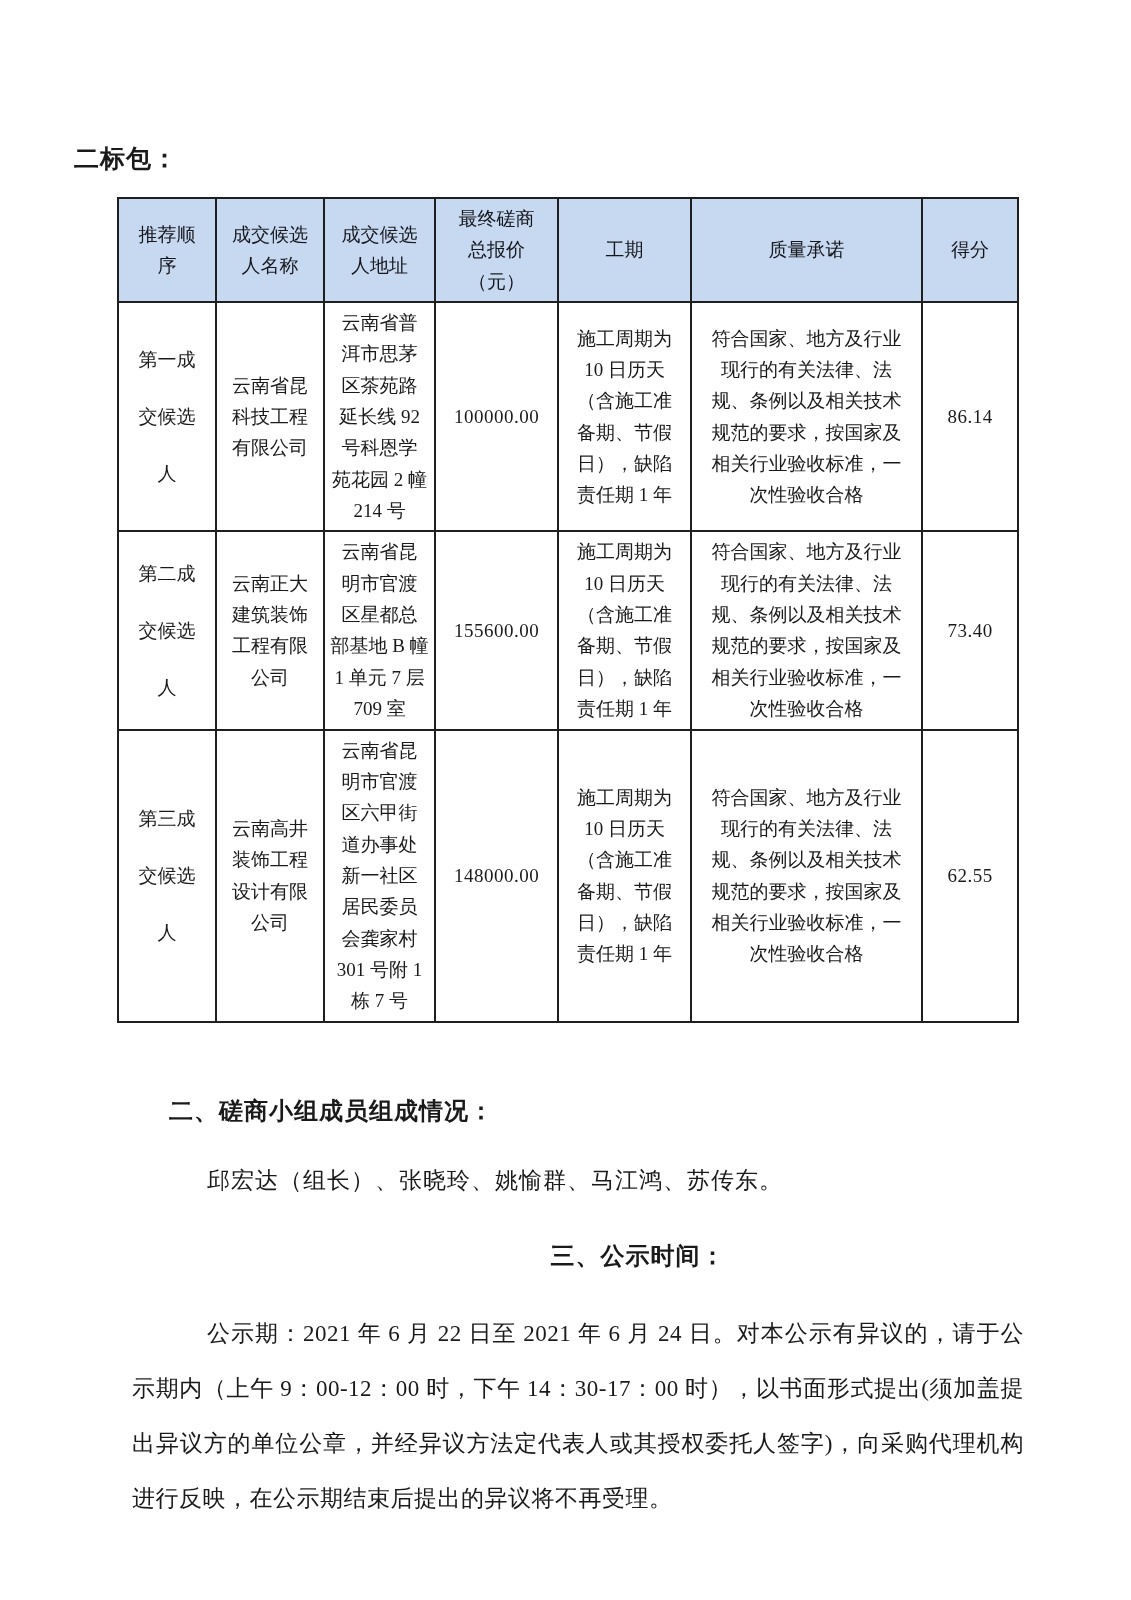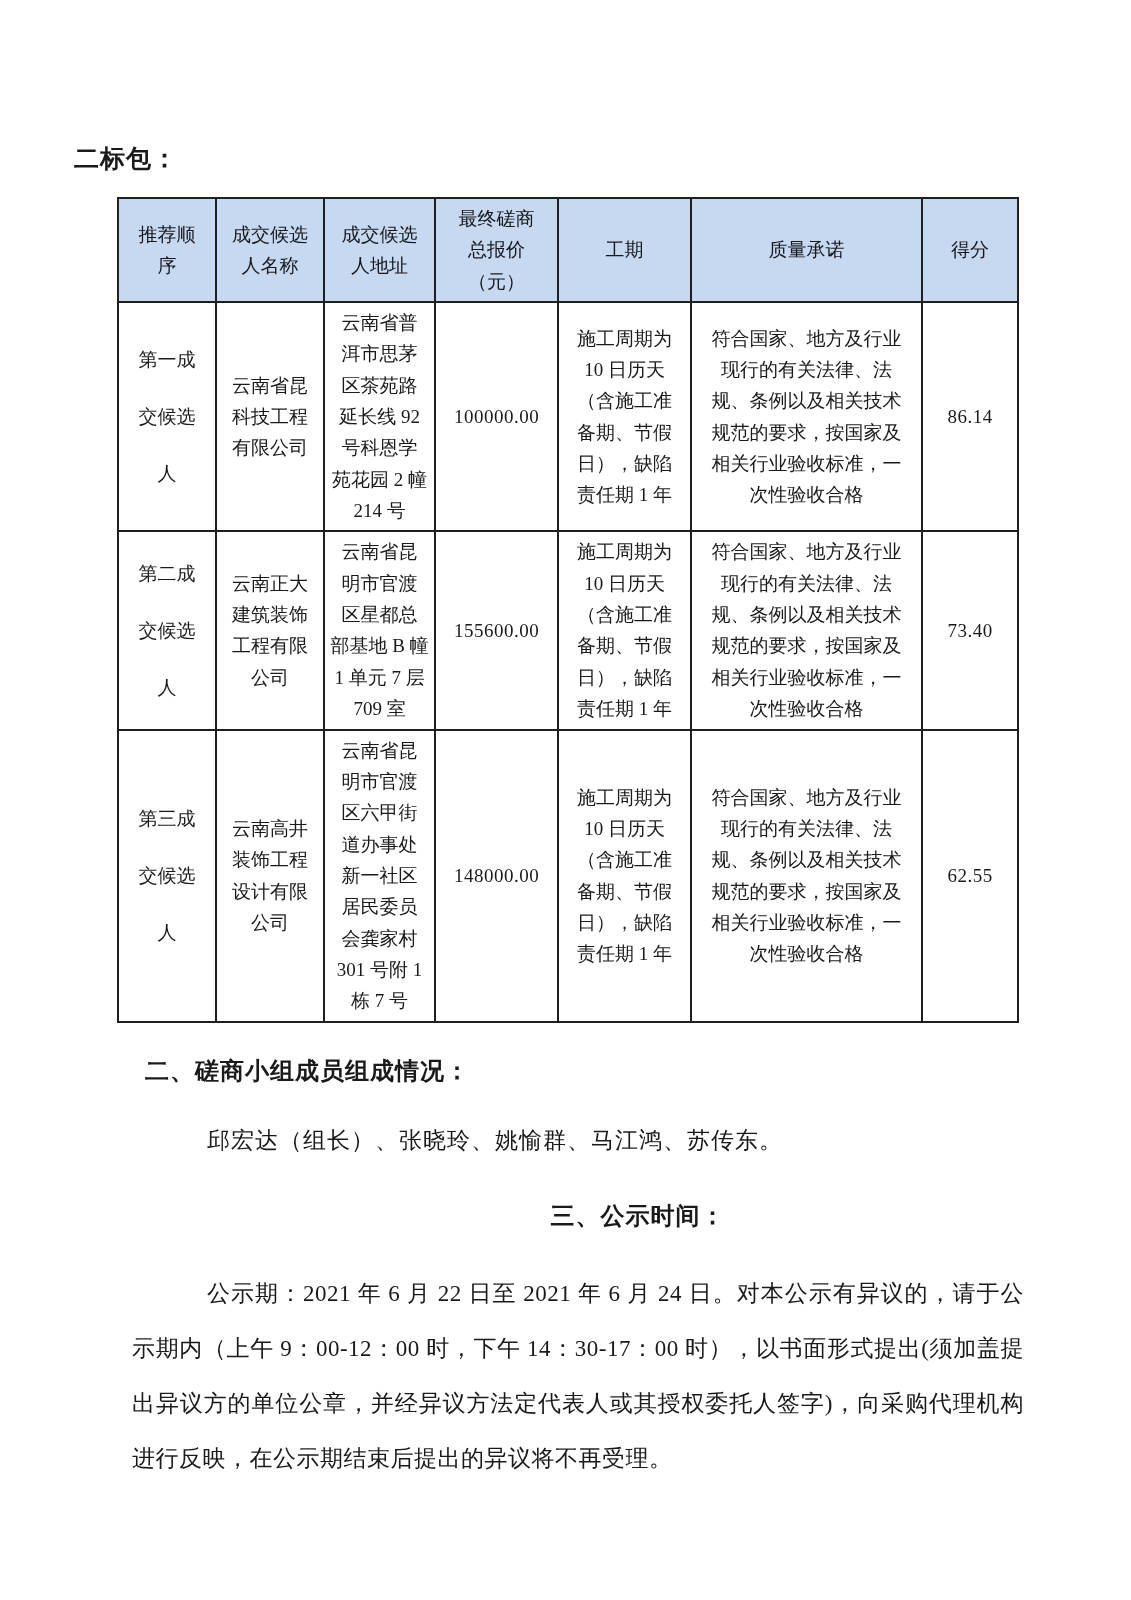--- a/index.html
+++ b/index.html
@@ -60,21 +60,21 @@
   .col-qual   { width: 231px; }
   .col-score  { width: 96px; }
 
   .section-heading {
     margin: 0;
     padding: 0 0 0 145px;
     font-size: 24px;
     font-weight: bold;
     letter-spacing: 1px;
   }
-  .heading-group { padding-top: 32px; }
+  .heading-group { padding-top: 72px; margin-left: 24px; }
   .heading-time  { padding-top: 32px; text-align: center; }
   .members-line {
     margin: 12px;
     padding: 26px 0 0 195px;
     font-size: 23px;
     letter-spacing: 1px;
   }
   .publicity-paragraph {
     margin: 12px;
     padding: 22px 0 0 120px;

